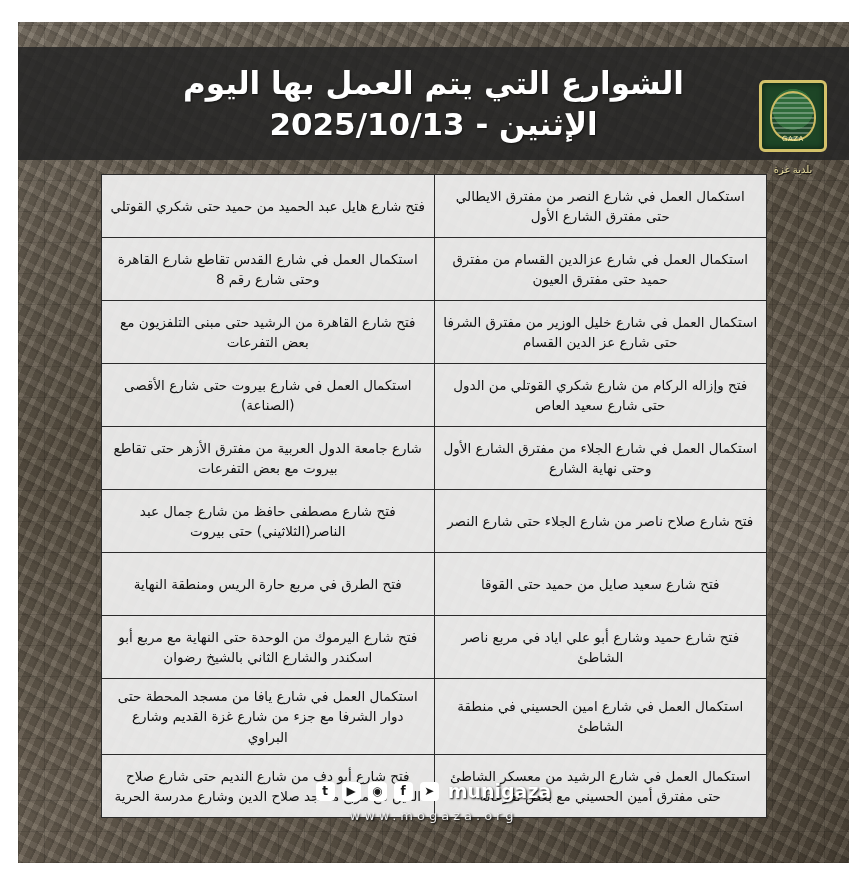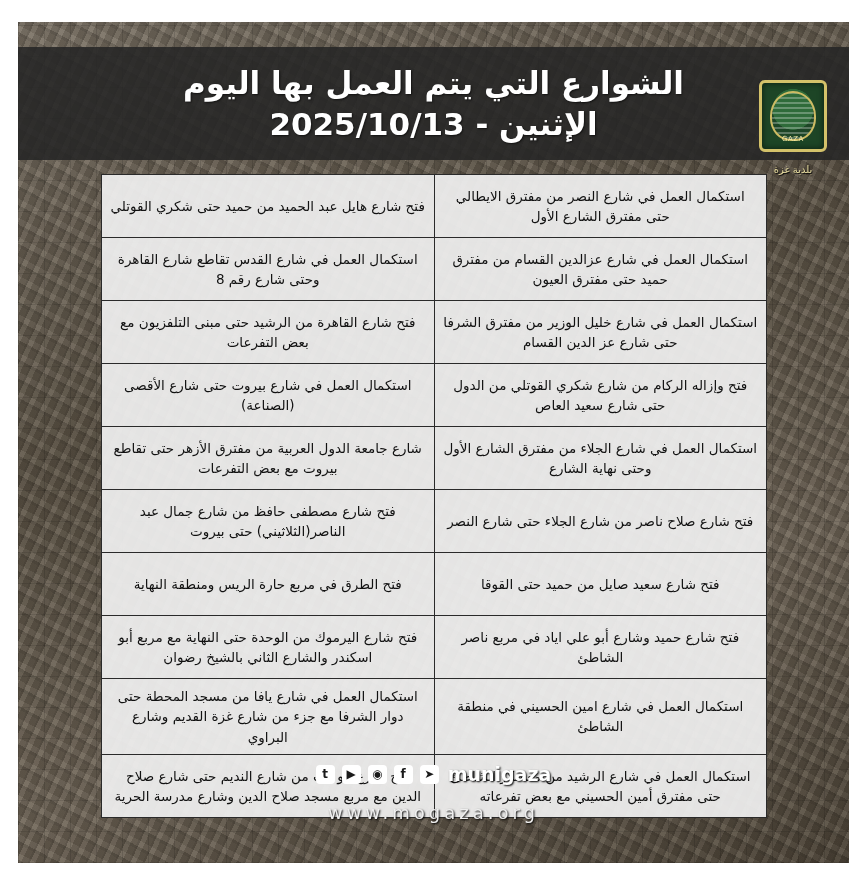--- a/index.html
+++ b/index.html
@@ -178,22 +178,22 @@
     font-weight: bold;
   }
   .handle {
     font-size: 19px;
     font-weight: bold;
     color: #ffffff;
     margin-left: 2px;
     text-shadow: 1px 1px 2px #000;
   }
   .site {
-    margin-top: 17px;
-    font-size: 18px;
+    margin-top: 6px;
+    font-size: 13px;
     letter-spacing: 4px;
     color: #efefef;
     direction: ltr;
     text-shadow: 1px 1px 2px #000;
   }
 </style>
 </head>
 <body>
 
 <div class="page">

